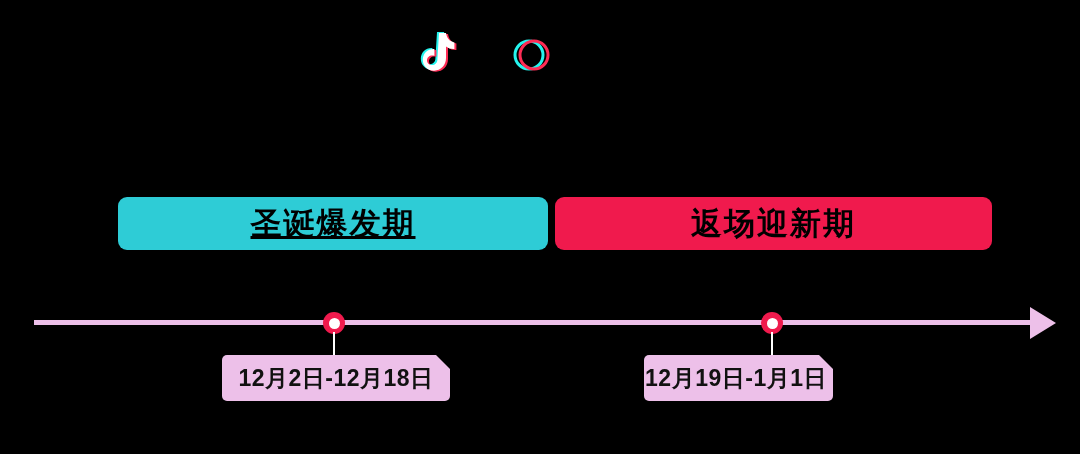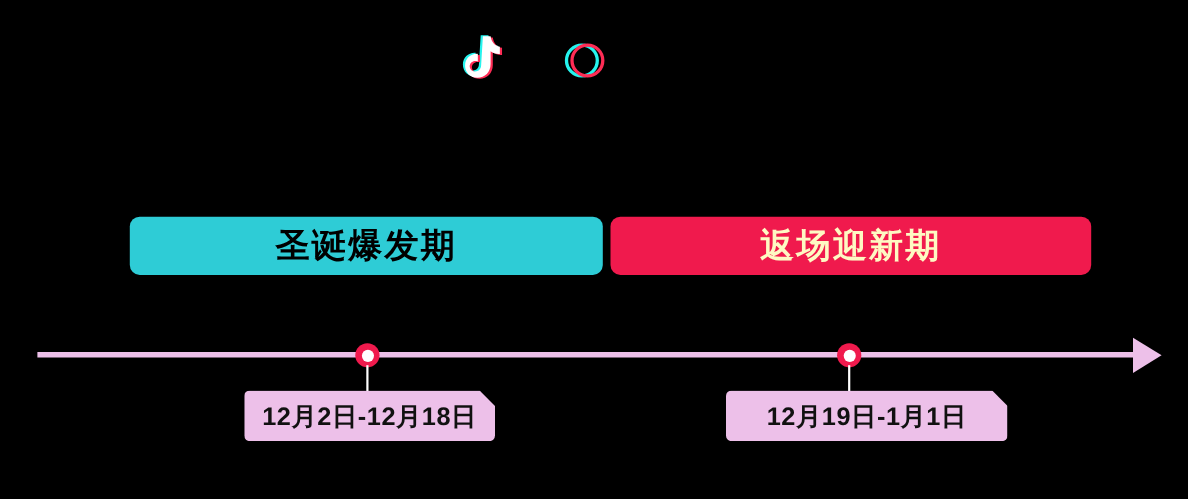--- a/index.html
+++ b/index.html
@@ -14,23 +14,23 @@
   .logo-note { position:absolute; left:408px; top:24px; width:56px; height:56px; }
   .logo-ring { position:absolute; left:508px; top:34px; width:48px; height:42px; }
 
   
   .bar {
     position:absolute; top:197px; height:53px; border-radius:9px;
     display:flex; align-items:center; justify-content:center;
   }
   .bar-label { font-size:31px; font-weight:bold; letter-spacing:2px; line-height:1; }
   #bar-christmas { left:118px; width:430px; background:#2ECCD6; }
-  #bar-christmas .bar-label { color:#000; }
+  #bar-christmas .bar-label { color:#000;text-decoration:underline; }
   #bar-newyear { left:555px; width:437px; background:#F01A4D; }
-  #bar-newyear .bar-label { color:#fef9c3; }
+  #bar-newyear .bar-label { color:#000000; }
 
   
   .axis-line {
     position:absolute; left:34px; top:320px; width:1012px; height:5px;
     background:#EDC0E9;
   }
   .axis-arrow {
     position:absolute; left:1030px; top:307px; width:0; height:0;
     border-top:16px solid transparent; border-bottom:16px solid transparent;
     border-left:26px solid #EDC0E9;
@@ -54,21 +54,21 @@
     position:absolute; top:355px; height:46px; background:#EDC0E9;
     display:flex; align-items:center; justify-content:center;
     border-radius:5px;
     clip-path:polygon(0 0, calc(100% - 14px) 0, 100% 14px, 100% 100%, 0 100%);
   }
   .date-text {
     font-size:23px; font-weight:bold; color:#111; letter-spacing:0.5px;
     line-height:1; white-space:nowrap; padding:0 6px;
   }
   #date-chip-1 { left:222px; width:228px; }
-  #date-chip-2 { left:660px; width:256px; }
+  #date-chip-2 { left:644px; width:189px;justify-content:flex-end; }
 </style>
 </head>
 <body>
 
 <div id="stage">
 
   <div class="logo-note">
     <svg viewBox="0 0 56 56" width="56" height="56" aria-hidden="true">
       <g transform="translate(-2,-1)">
         <path d="M31 9 h7 c0.8 5.2 3.6 8.6 8.4 9.4 v6.6 c-3.2 0.2 -6 -0.7 -8.4 -2.5 v11.6 c0 7.4 -5.2 12.6 -12 12.6 -6.4 0 -11.2 -4.7 -11.2 -11 0 -6.5 5.2 -11.2 11.6 -10.7 v6.8 c-0.8 -0.3 -1.6 -0.4 -2.4 -0.4 -2.8 0 -5 2.1 -5 4.8 0 2.7 2.2 4.8 5 4.8 3 0 5.4 -2.3 5.4 -5.6 z" fill="#25F4EE"></path>

